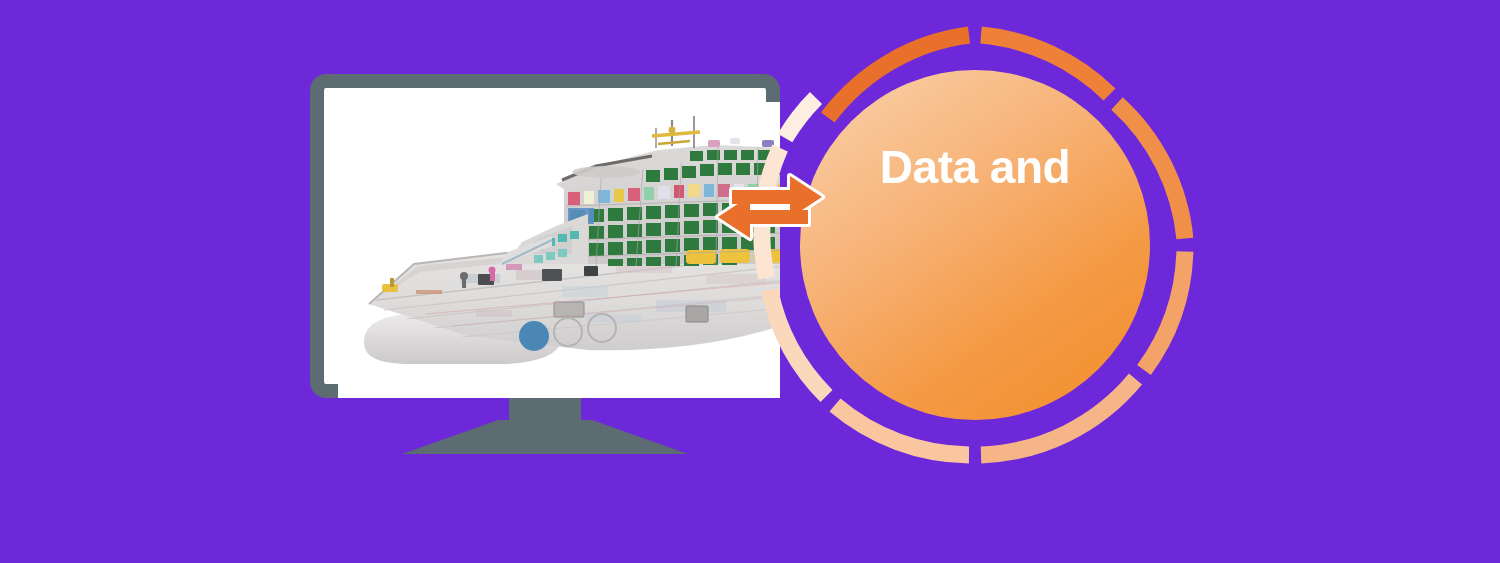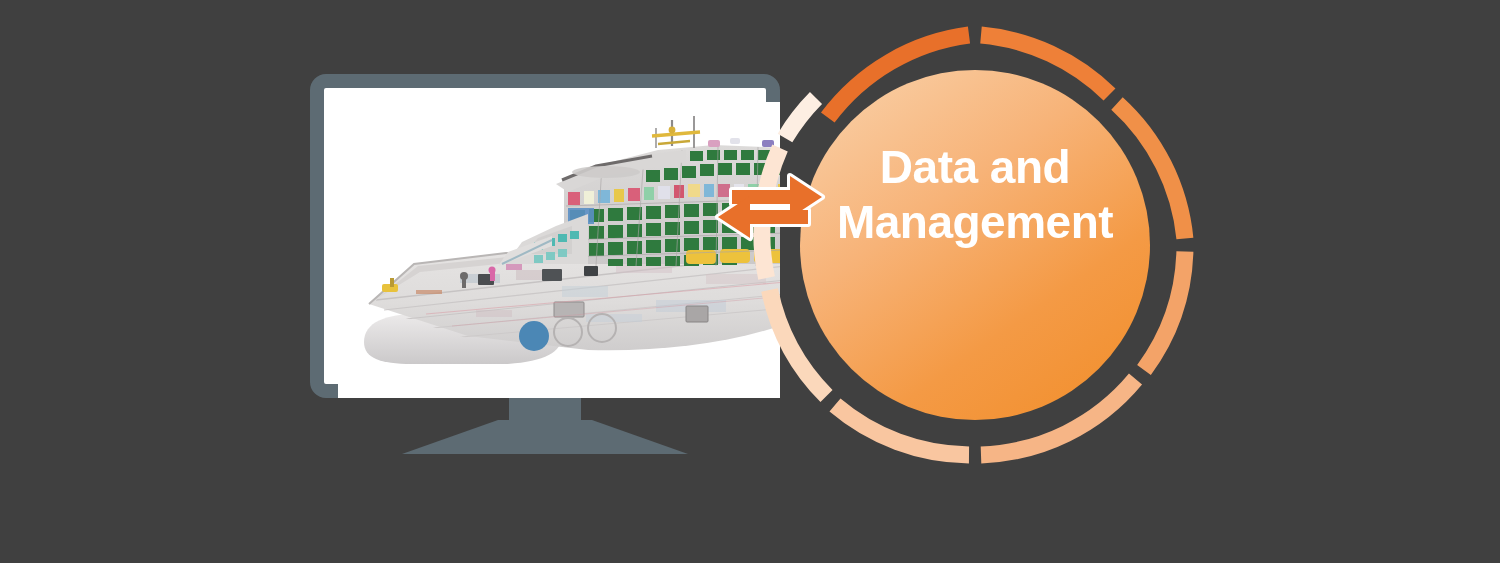--- a/index.html
+++ b/index.html
@@ -8,21 +8,21 @@
     padding: 0;
     background: #ffffff;
   }
   body {
     font-family: "Liberation Sans", sans-serif;
   }
   #stage {
     position: relative;
     width: 1500px;
     height: 563px;
-    background: #404040;
+    background: #6d28d9;
     overflow: hidden;
   }
 
   
   #monitor-group {
     position: absolute;
     left: 310px;
     top: 74px;
     width: 470px;
     height: 382px;
@@ -378,21 +378,20 @@
         <path d="M 14.6 256 A 210 210 0 0 1 28 126" stroke="#fde5d3"></path>
 
         <path d="M 33 116 A 210 210 0 0 1 64 76" stroke="#fdeee2"></path>
       </g>
 
       <circle cx="223" cy="223" r="175" fill="url(#innerCircleGrad)"></circle>
     </svg>
 
     <div id="circle-label">
       <span class="ln">Data and</span>
-      <span class="ln">Management</span>
     </div>
   </div>
 
   <svg id="exchange-arrow" viewBox="0 0 116 82" xmlns="http://www.w3.org/2000/svg">
 
     <path d="M20,24 L78,24 L78,10 L110,31 L78,52 L78,38 L20,38 Z" fill="#e8702a" stroke="#ffffff" stroke-width="6" stroke-linejoin="round"></path>
 
     <path d="M96,44 L38,44 L38,30 L6,51 L38,72 L38,58 L96,58 Z" fill="#e8702a" stroke="#ffffff" stroke-width="6" stroke-linejoin="round"></path>
 
     <path d="M20,24 L78,24 L78,10 L110,31 L78,52 L78,38 L20,38 Z" fill="#e8702a"></path>

